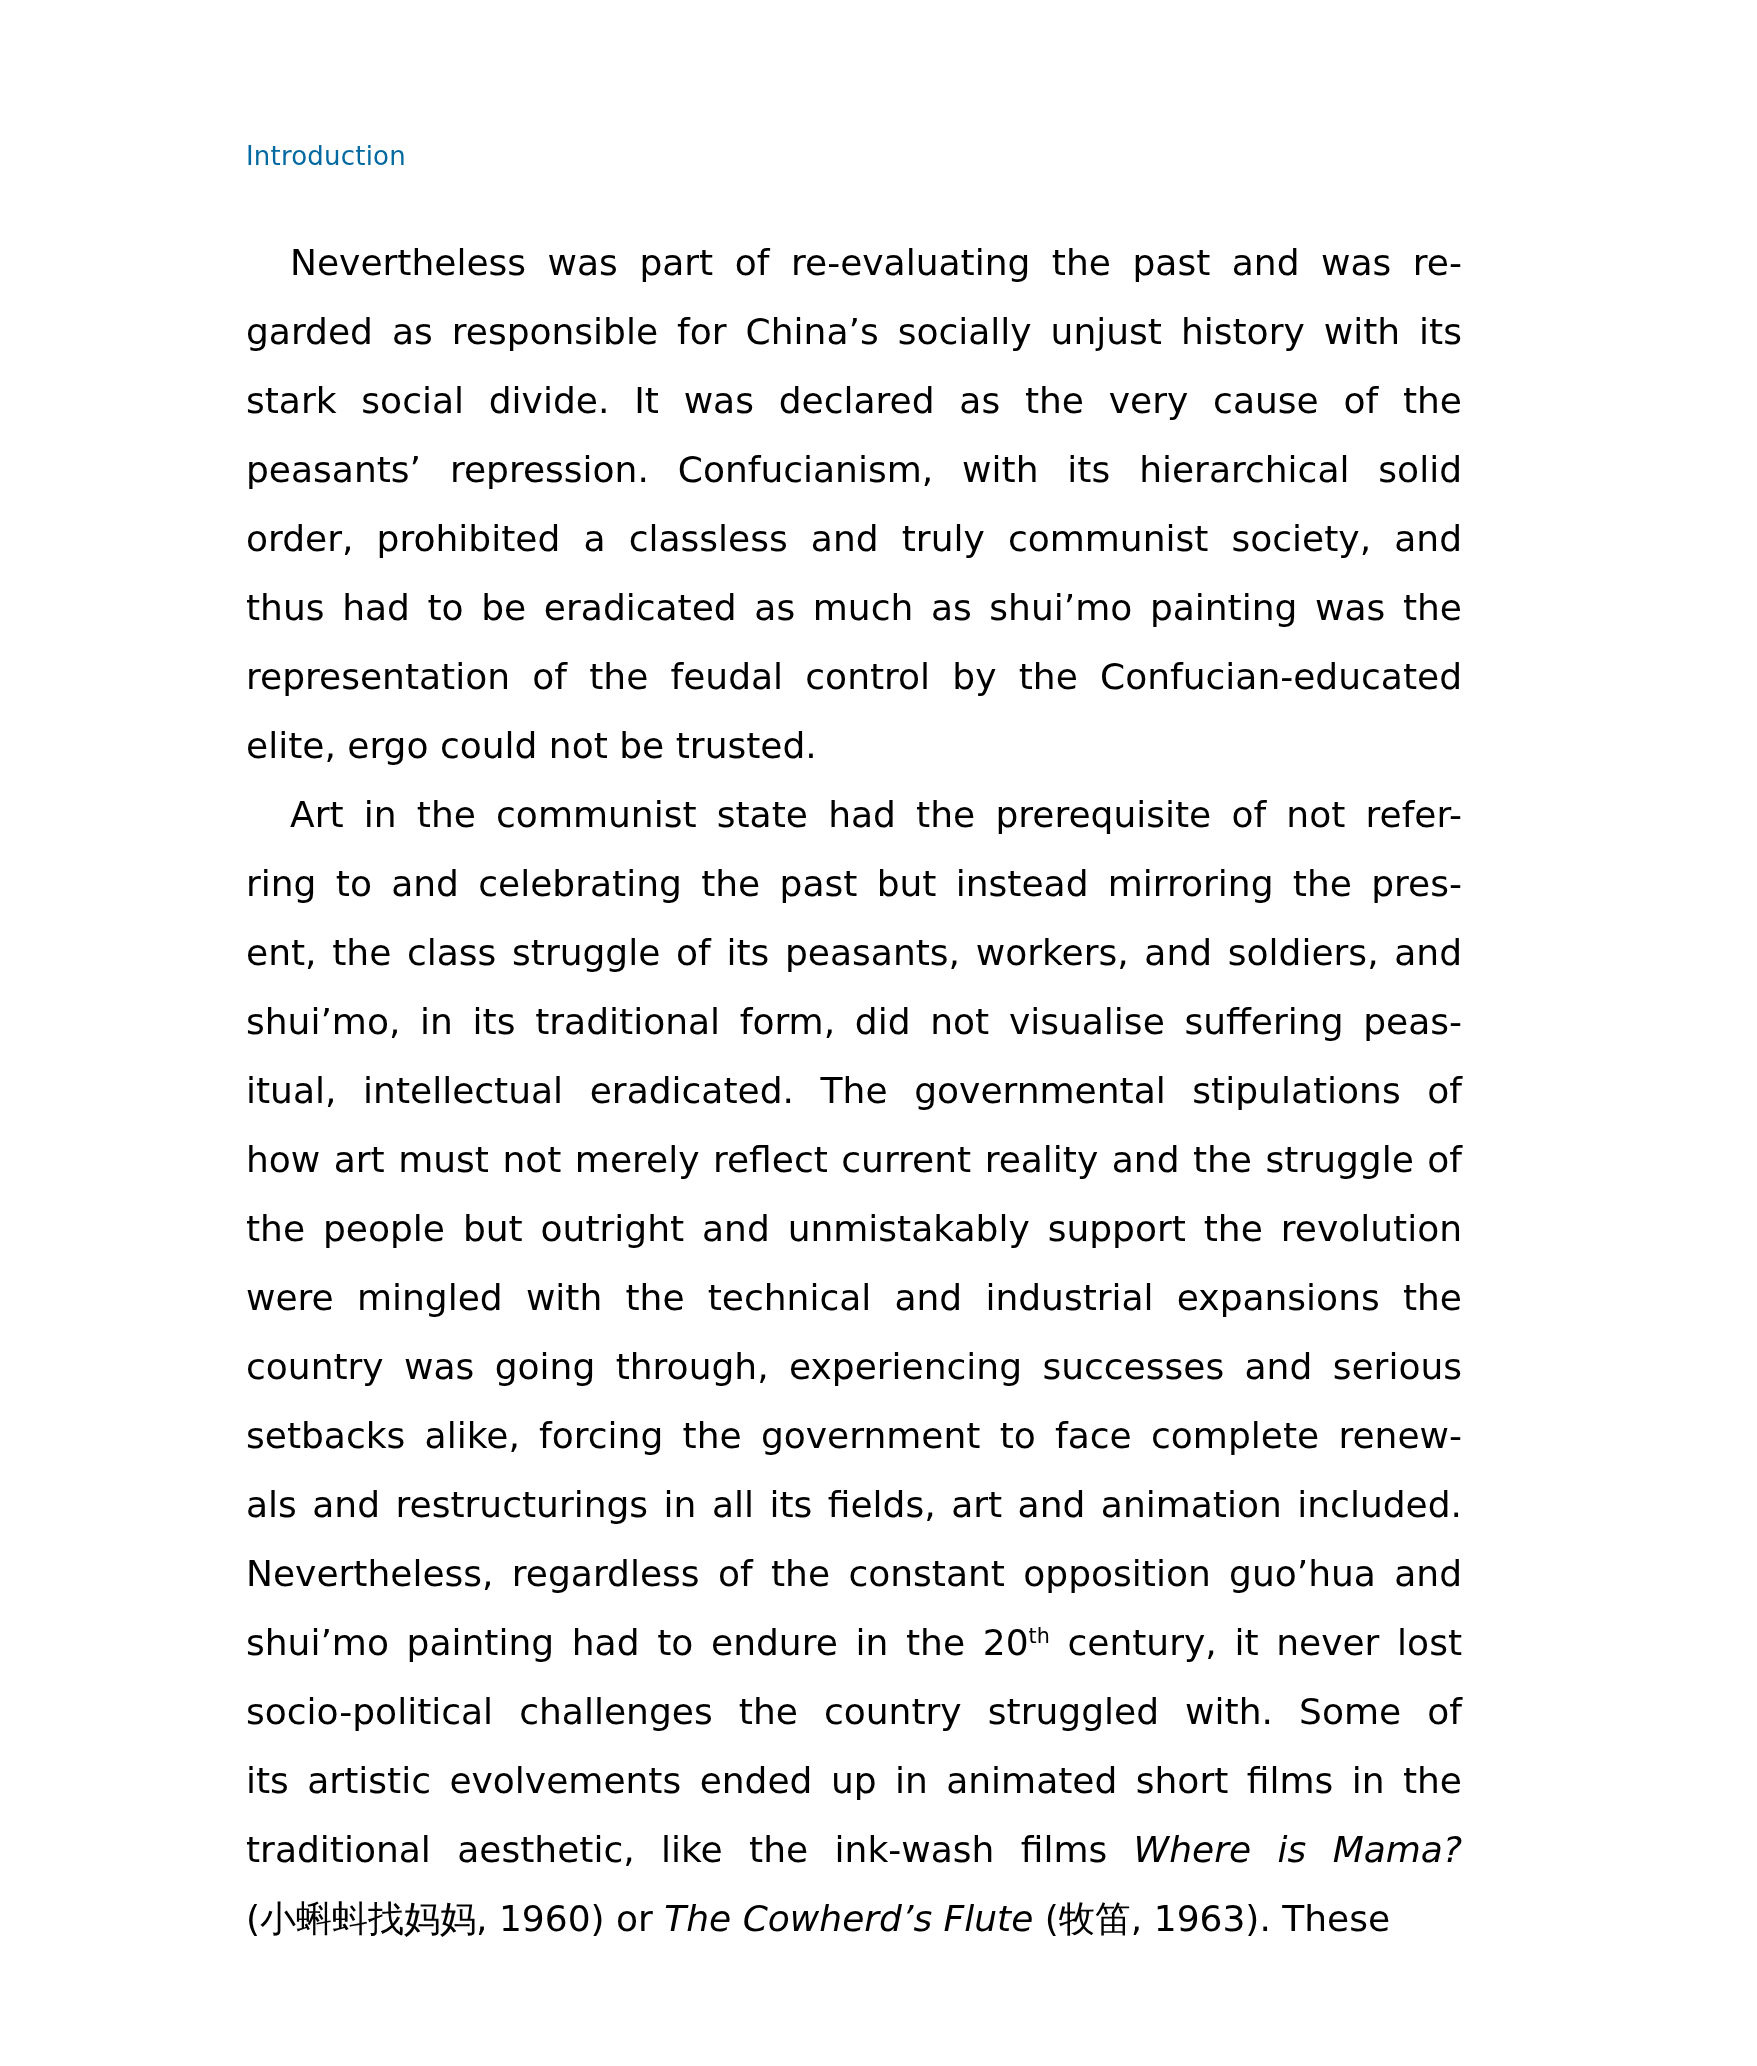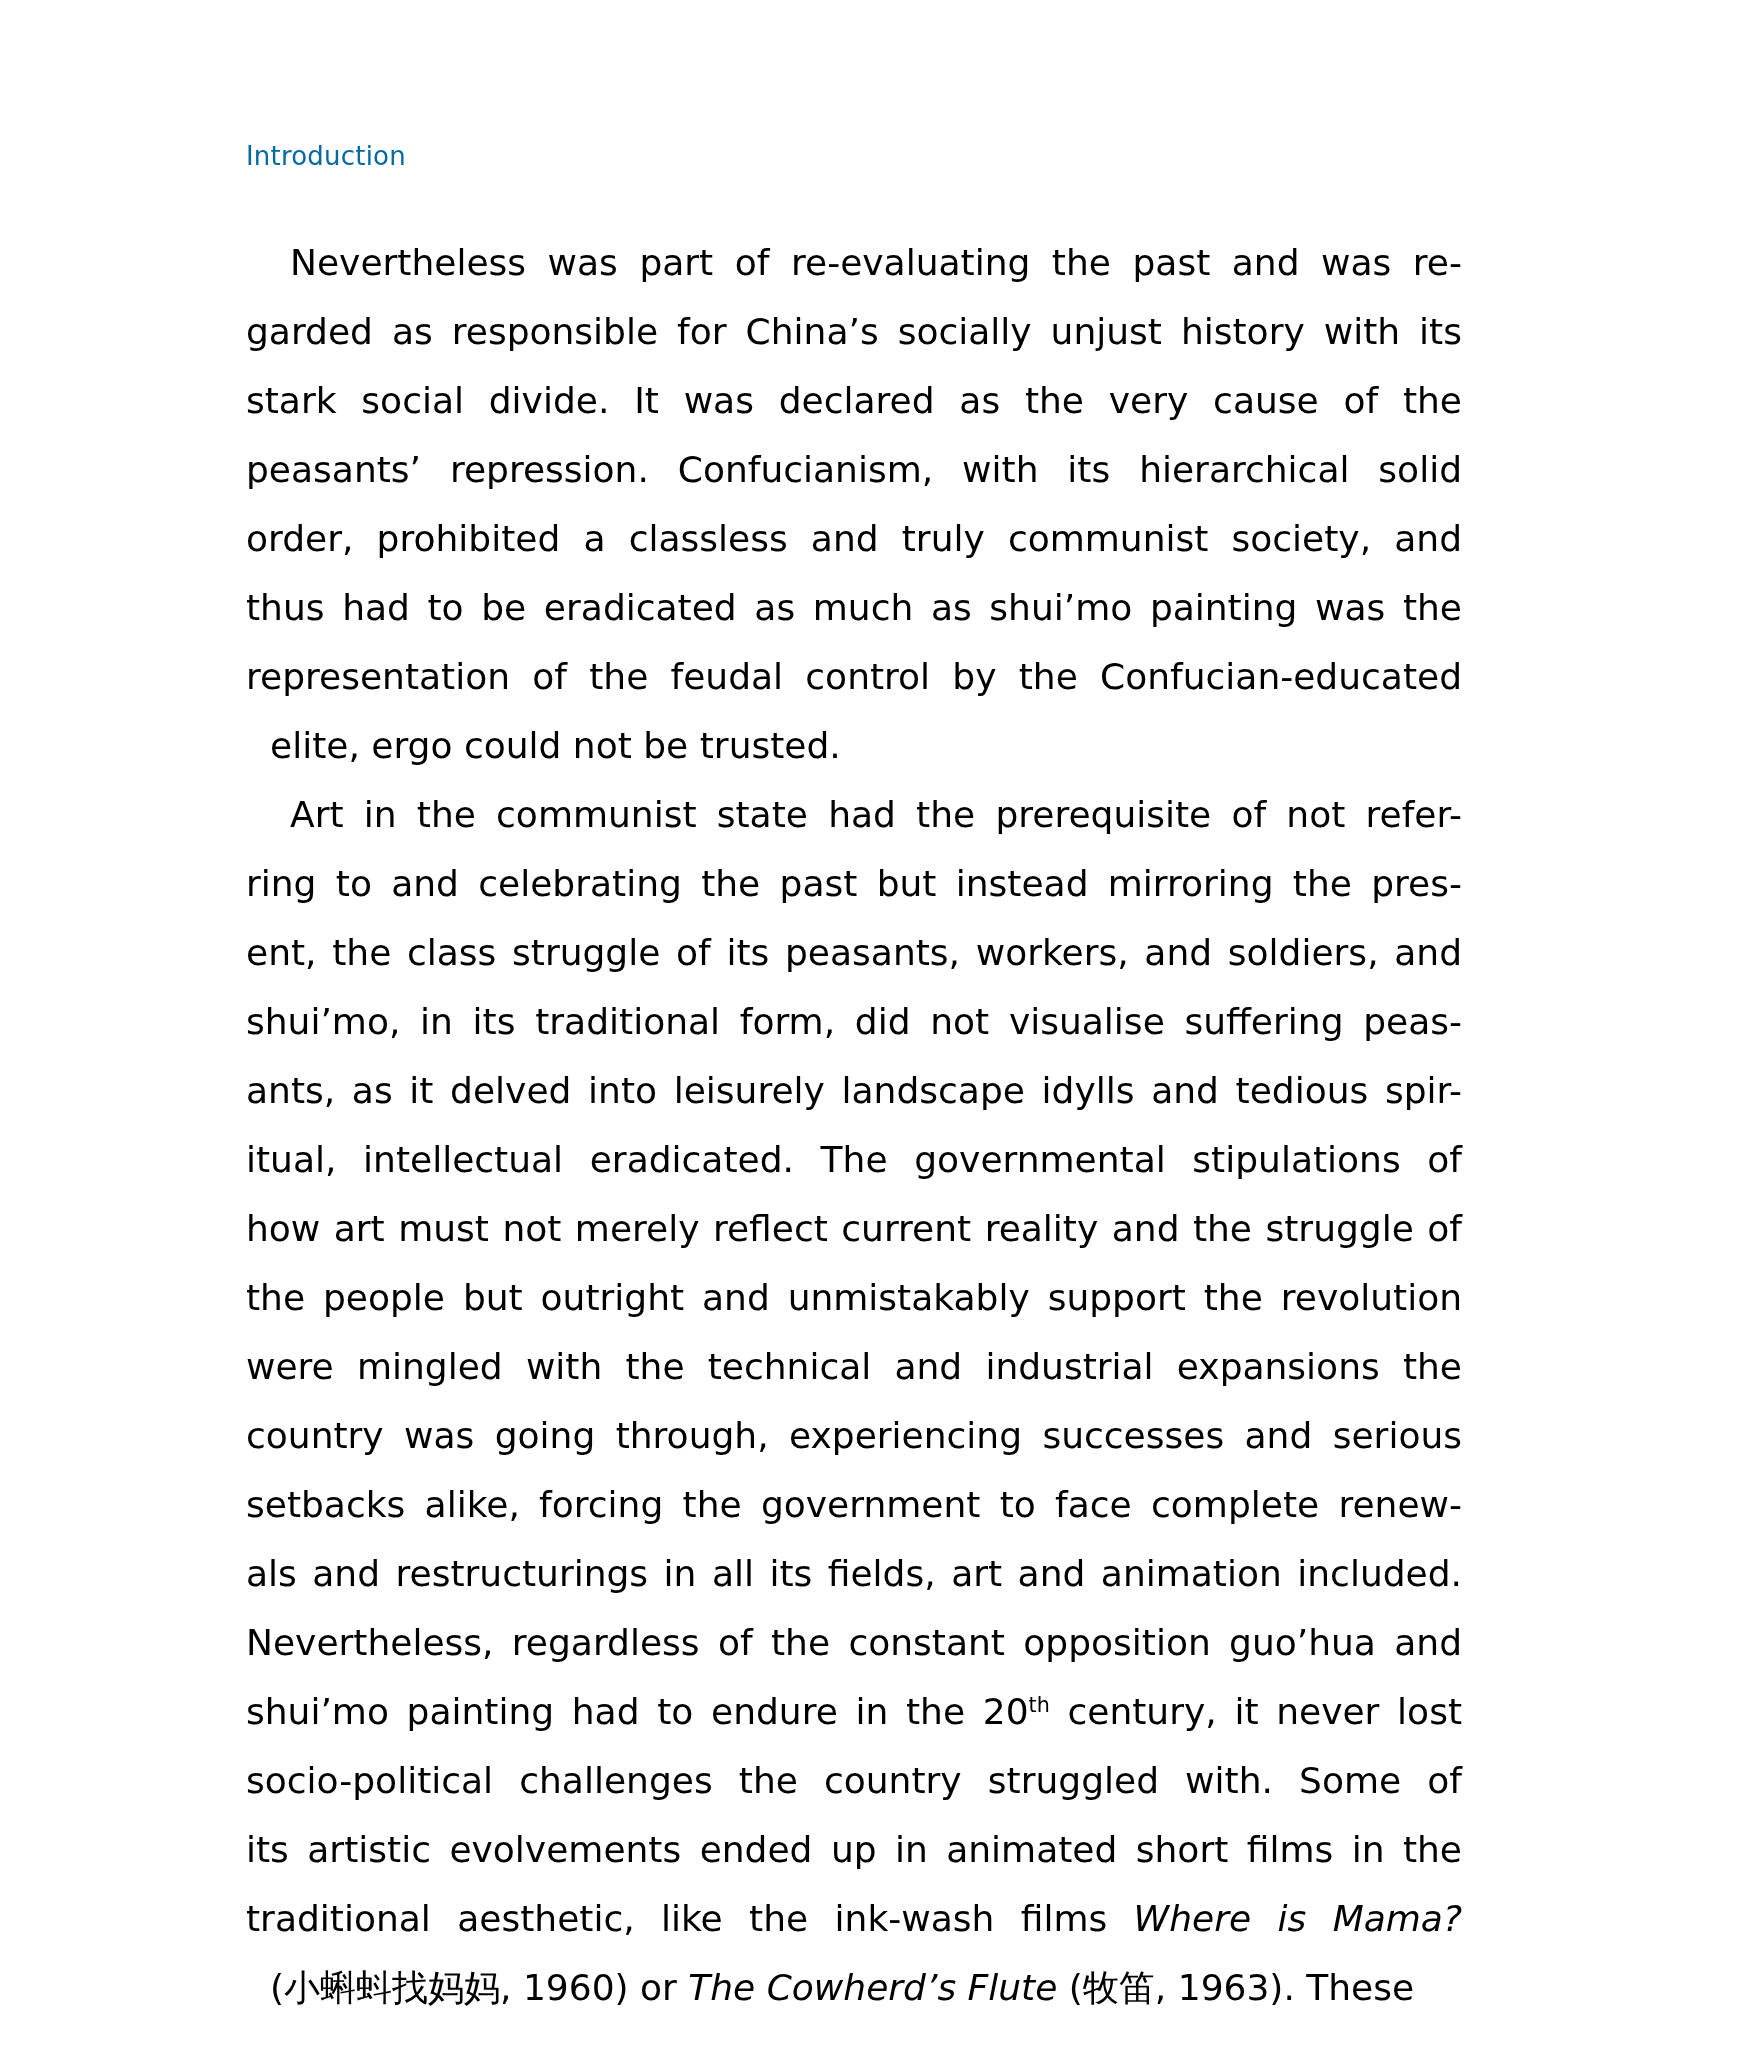--- a/index.html
+++ b/index.html
@@ -12,21 +12,21 @@
   }
   .body-text {
     position: absolute; left: 246px; top: 228px; width: 1216px;
     font-family: "DejaVu Sans", sans-serif; font-size: 36px; line-height: 69px;
     color: #000000;
   }
   .line {
     display: block; height: 69px; white-space: nowrap;
     text-align: justify; text-align-last: justify; overflow: visible;
   }
-  .line.last { text-align-last: left; margin-left: 24px; }
+  .line.last { text-align-last: left; }
   .line.indent { padding-left: 44px; }
   .line span.it { font-style: italic; }
   .line sup { font-size: 20.7px; line-height: 0; vertical-align: 12.4px; }
 </style>
 </head>
 <body>
 
 <div class="page">
   <div class="running-head">Introduction</div>
   <div class="body-text" id="body-text">
@@ -38,21 +38,20 @@
         <div class="line"><span>order, prohibited a classless and truly communist society, and</span></div>
         <div class="line"><span>thus had to be eradicated as much as shui’mo painting was the</span></div>
         <div class="line"><span>representation of the feudal control by the Confucian-educated</span></div>
         <div class="line last"><span>elite, ergo could not be trusted.</span></div>
       </div>
       <div>
         <div class="line indent"><span>Art in the communist state had the prerequisite of not refer-</span></div>
         <div class="line"><span>ring to and celebrating the past but instead mirroring the pres-</span></div>
         <div class="line"><span>ent, the class struggle of its peasants, workers, and soldiers, and</span></div>
         <div class="line"><span>shui’mo, in its traditional form, did not visualise suffering peas-</span></div>
-        <div class="line"><span>ants, as it delved into leisurely landscape idylls and tedious spir-</span></div>
         <div class="line"><span>itual, intellectual eradicated. The governmental stipulations of</span></div>
         <div class="line"><span>how art must not merely reflect current reality and the struggle of</span></div>
         <div class="line"><span>the people but outright and unmistakably support the revolution</span></div>
         <div class="line"><span>were mingled with the technical and industrial expansions the</span></div>
         <div class="line"><span>country was going through, experiencing successes and serious</span></div>
         <div class="line"><span>setbacks alike, forcing the government to face complete renew-</span></div>
         <div class="line"><span>als and restructurings in all its fields, art and animation included.</span></div>
         <div class="line"><span>Nevertheless, regardless of the constant opposition guo’hua and</span></div>
         <div class="line"><span>shui’mo painting had to endure in the 20</span><sup>th</sup><span> century, it never lost</span></div>
         <div class="line"><span>socio-political challenges the country struggled with. Some of</span></div>

